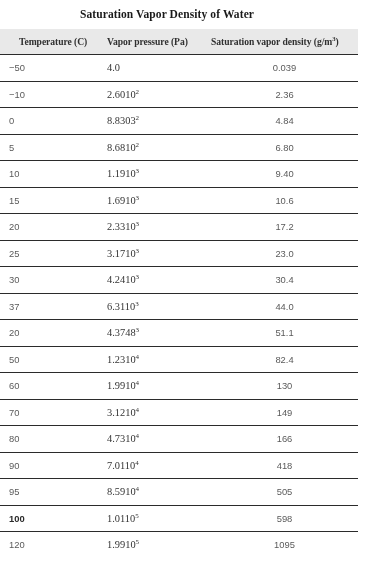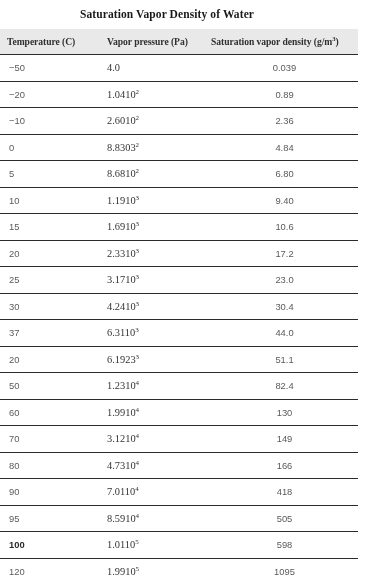--- a/index.html
+++ b/index.html
@@ -48,21 +48,21 @@
     font-weight: bold;
     font-size: 9.6px;
     color: #303030;
     text-align: left;
     padding: 7px 0 7px 9px;
     vertical-align: middle;
     border: none;
     white-space: nowrap;
     letter-spacing: -0.05px;
   }
-  thead th.col-temp { padding-left: 7px; }
+  thead th.col-temp { padding-left: 19px; }
   thead th.col-press { padding-left: 5px; }
   thead th.col-dens { padding-left: 5px; }
   thead th sup {
     font-size: 6.6px;
     vertical-align: super;
     line-height: 0;
   }
 
   tbody tr {
     border-top: 1px solid #2b2b2b;
@@ -122,25 +122,20 @@
         <th class="col-dens"><span>Saturation vapor density (g/m</span><sup>3</sup><span>)</span></th>
       </tr>
     </thead>
     <tbody id="table-body">
         <tr>
           <td class="cell-temp">−50</td>
           <td class="cell-press"><span>4.0</span><sup></sup></td>
           <td class="cell-dens">0.039</td>
         </tr>
         <tr>
-          <td class="cell-temp">−20</td>
-          <td class="cell-press"><span>1.0410</span><sup>2</sup></td>
-          <td class="cell-dens">0.89</td>
-        </tr>
-        <tr>
           <td class="cell-temp">−10</td>
           <td class="cell-press"><span>2.6010</span><sup>2</sup></td>
           <td class="cell-dens">2.36</td>
         </tr>
         <tr>
           <td class="cell-temp">0</td>
           <td class="cell-press"><span>8.8303</span><sup>2</sup></td>
           <td class="cell-dens">4.84</td>
         </tr>
         <tr>
@@ -173,21 +168,21 @@
           <td class="cell-press"><span>4.2410</span><sup>3</sup></td>
           <td class="cell-dens">30.4</td>
         </tr>
         <tr>
           <td class="cell-temp">37</td>
           <td class="cell-press"><span>6.3110</span><sup>3</sup></td>
           <td class="cell-dens">44.0</td>
         </tr>
         <tr>
           <td class="cell-temp">20</td>
-          <td class="cell-press"><span>6.1923</span><sup>3</sup></td>
+          <td class="cell-press"><span>4.3748</span><sup>3</sup></td>
           <td class="cell-dens">51.1</td>
         </tr>
         <tr>
           <td class="cell-temp">50</td>
           <td class="cell-press"><span>1.2310</span><sup>4</sup></td>
           <td class="cell-dens">82.4</td>
         </tr>
         <tr>
           <td class="cell-temp">60</td>
           <td class="cell-press"><span>1.9910</span><sup>4</sup></td>

